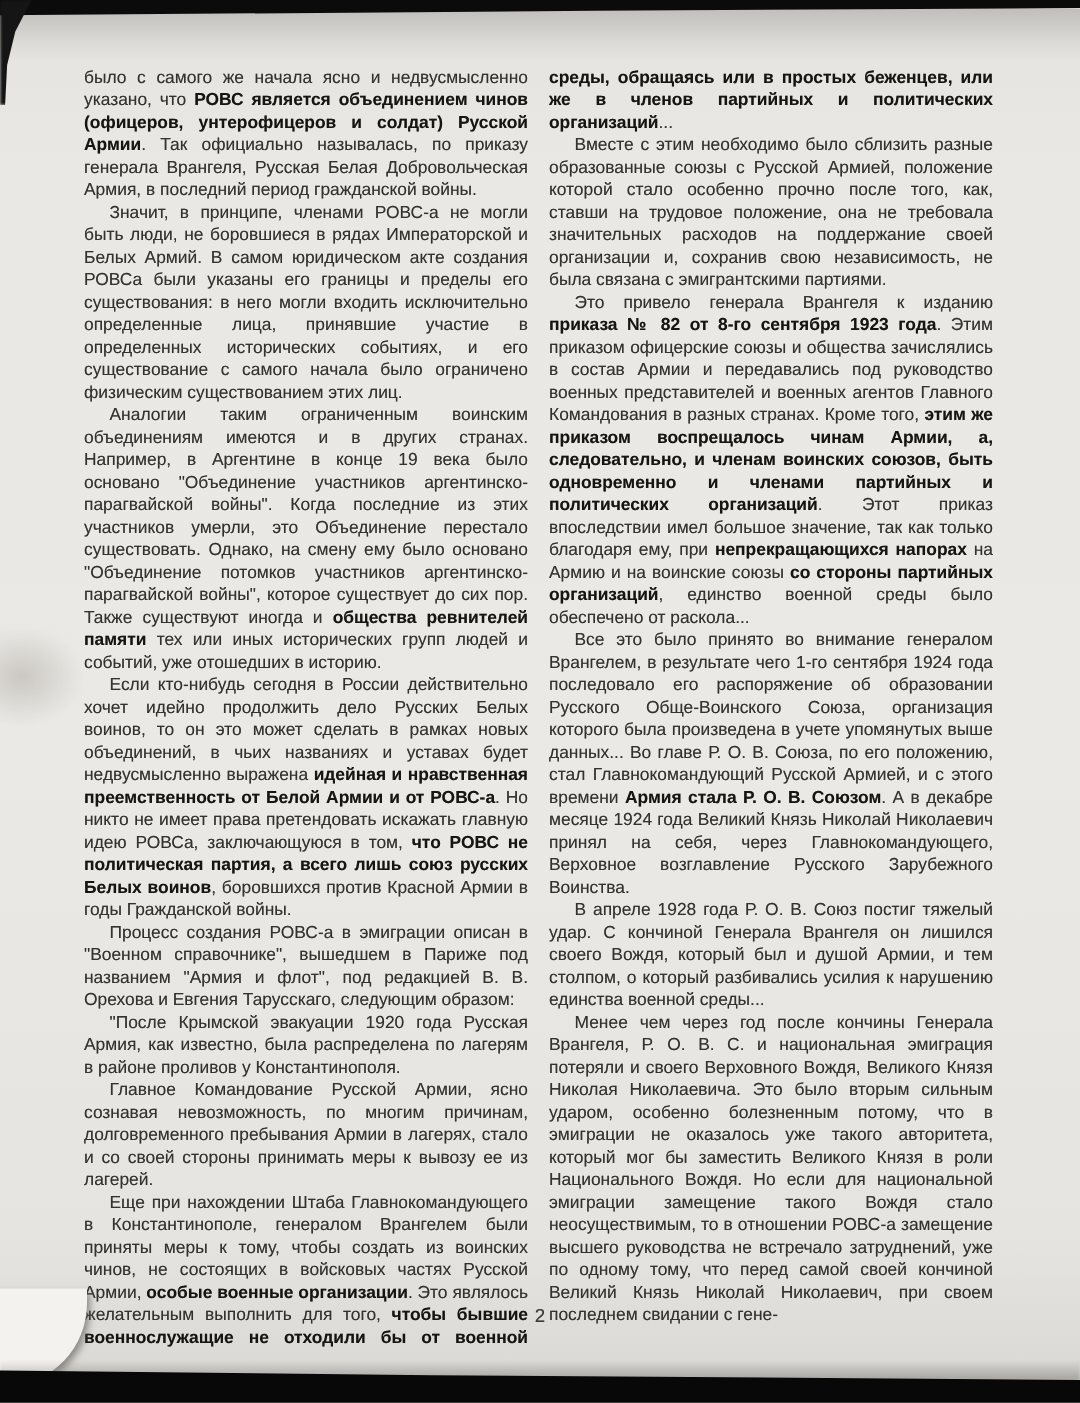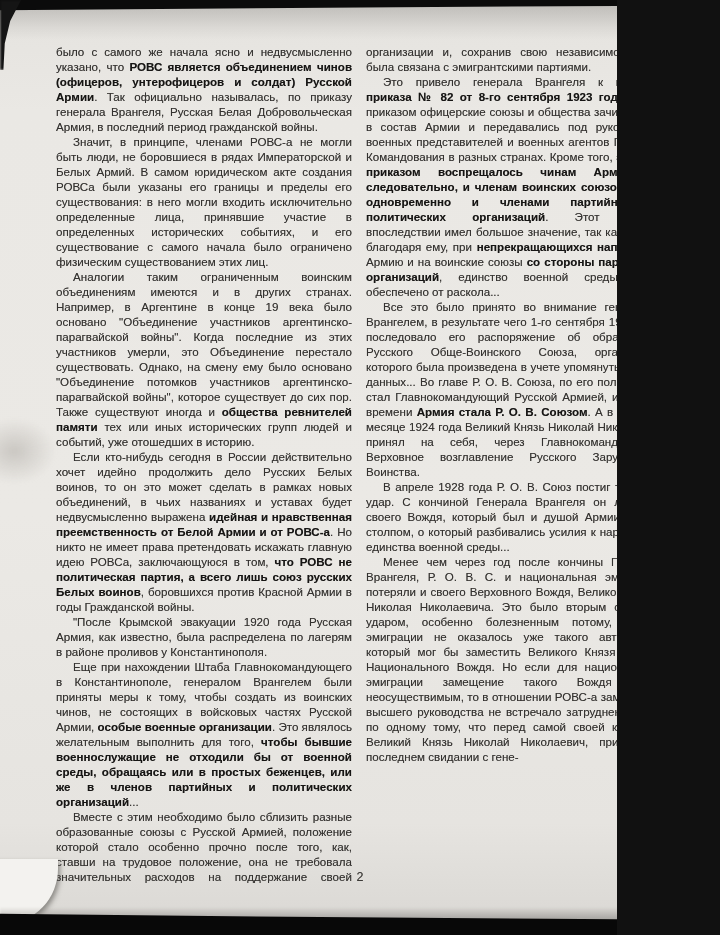--- a/index.html
+++ b/index.html
@@ -4,21 +4,21 @@
 <style>
   html, body { margin: 0; padding: 0; }
   body {
     width: 720px; height: 935px;
     background: #111;
     overflow: hidden;
     font-family: "Liberation Sans", sans-serif;
   }
   .scan {
     position: relative;
-    width: 617px; height: 935px;
+    width: 720px; height: 935px;
     background: linear-gradient(180deg,
       #d9d7d3 0%, #e6e4e0 3%, #eae8e4 12%,
       #ebe9e5 55%, #e6e4e0 88%, #dcdad6 97%, #cfcdc9 100%);
     overflow: hidden;
   }
   
   .edge-top {
     position: absolute; top: 0; left: 0; width: 720px; height: 12px;
     background: #0b0b0b;
     clip-path: polygon(0 0, 100% 0, 100% 45%, 55% 60%, 0 85%);
@@ -83,21 +83,23 @@
   <div class="shade-top"></div>
   <div class="edge-top"></div>
   <div class="corner-blob-tl"></div>
   <div class="smudge-left"></div>
 
   <div class="text-columns">
       <p class="para no-indent"><span>было с самого же начала ясно и недвусмысленно указано, что </span><b>РОВС является объединением чинов (офицеров, унтерофицеров и солдат) Русской Армии</b><span>. Так официально называлась, по приказу генерала Врангеля, Русская Белая Добровольческая Армия, в последний период гражданской войны.</span></p>
       <p class="para"><span>Значит, в принципе, членами РОВС-а не могли быть люди, не боровшиеся в рядах Императорской и Белых Армий. В самом юридическом акте создания РОВСа были указаны его границы и пределы его существования: в него могли входить исключительно определенные лица, принявшие участие в определенных исторических событиях, и его существование с самого начала было ограничено физическим существованием этих лиц.</span></p>
       <p class="para"><span>Аналогии таким ограниченным воинским объединениям имеются и в других странах. Например, в Аргентине в конце 19 века было основано "Объединение участников аргентинско-парагвайской войны". Когда последние из этих участников умерли, это Объединение перестало существовать. Однако, на смену ему было основано "Объединение потомков участников аргентинско-парагвайской войны", которое существует до сих пор. Также существуют иногда и </span><b>общества ревнителей памяти</b><span> тех или иных исторических групп людей и событий, уже отошедших в историю.</span></p>
       <p class="para"><span>Если кто-нибудь сегодня в России действительно хочет идейно продолжить дело Русских Белых воинов, то он это может сделать в рамках новых объединений, в чьих названиях и уставах будет недвусмысленно выражена </span><b>идейная и нравственная преемственность от Белой Армии и от РОВС-а</b><span>. Но никто не имеет права претендовать искажать главную идею РОВСа, заключающуюся в том, </span><b>что РОВС не политическая партия, а всего лишь союз русских Белых воинов</b><span>, боровшихся против Красной Армии в годы Гражданской войны.</span></p>
+      <p class="para"><span>Процесс создания РОВС-а в эмиграции описан в "Военном справочнике", вышедшем в Париже под названием "Армия и флот", под редакцией В. В. Орехова и Евгения Тарусскаго, следующим образом:</span></p>
       <p class="para italic"><span>"После Крымской эвакуации 1920 года Русская Армия, как известно, была распределена по лагерям в районе проливов у Константинополя.</span></p>
+      <p class="para italic"><span>Главное Командование Русской Армии, ясно сознавая невозможность, по многим причинам, долговременного пребывания Армии в лагерях, стало и со своей стороны принимать меры к вывозу ее из лагерей.</span></p>
       <p class="para italic"><span>Еще при нахождении Штаба Главнокомандующего в Константинополе, генералом Врангелем были приняты меры к тому, чтобы создать из воинских чинов, не состоящих в войсковых частях Русской Армии, </span><b>особые военные организации</b><span>. Это являлось желательным выполнить для того, </span><b>чтобы бывшие военнослужащие не отходили бы от военной среды, обращаясь или в простых беженцев, или же в членов партийных и политических организаций</b><span>...</span></p>
       <p class="para italic"><span>Вместе с этим необходимо было сблизить разные образованные союзы с Русской Армией, положение которой стало особенно прочно после того, как, ставши на трудовое положение, она не требовала значительных расходов на поддержание своей организации и, сохранив свою независимость, не была связана с эмигрантскими партиями.</span></p>
       <p class="para italic"><span>Это привело генерала Врангеля к изданию </span><b>приказа № 82 от 8-го сентября 1923 года</b><span>. Этим приказом офицерские союзы и общества зачислялись в состав Армии и передавались под руководство военных представителей и военных агентов Главного Командования в разных странах. Кроме того, </span><b>этим же приказом воспрещалось чинам Армии, а, следовательно, и членам воинских союзов, быть одновременно и членами партийных и политических организаций</b><span>. Этот приказ впоследствии имел большое значение, так как только благодаря ему, при </span><b>непрекращающихся напорах</b><span> на Армию и на воинские союзы </span><b>со стороны партийных организаций</b><span>, единство военной среды было обеспечено от раскола...</span></p>
       <p class="para italic"><span>Все это было принято во внимание генералом Врангелем, в результате чего 1-го сентября 1924 года последовало его распоряжение об образовании Русского Обще-Воинского Союза, организация которого была произведена в учете упомянутых выше данных... Во главе Р. О. В. Союза, по его положению, стал Главнокомандующий Русской Армией, и с этого времени </span><b>Армия стала Р. О. В. Союзом</b><span>. А в декабре месяце 1924 года Великий Князь Николай Николаевич принял на себя, через Главнокомандующего, Верховное возглавление Русского Зарубежного Воинства.</span></p>
       <p class="para italic"><span>В апреле 1928 года Р. О. В. Союз постиг тяжелый удар. С кончиной Генерала Врангеля он лишился своего Вождя, который был и душой Армии, и тем столпом, о который разбивались усилия к нарушению единства военной среды...</span></p>
       <p class="para italic"><span>Менее чем через год после кончины Генерала Врангеля, Р. О. В. С. и национальная эмиграция потеряли и своего Верховного Вождя, Великого Князя Николая Николаевича. Это было вторым сильным ударом, особенно болезненным потому, что в эмиграции не оказалось уже такого авторитета, который мог бы заместить Великого Князя в роли Национального Вождя. Но если для национальной эмиграции замещение такого Вождя стало неосуществимым, то в отношении РОВС-а замещение высшего руководства не встречало затруднений, уже по одному тому, что перед самой своей кончиной Великий Князь Николай Николаевич, при своем последнем свидании с гене-</span></p>
     </div>
 
   <div class="page-num">2</div>
 

